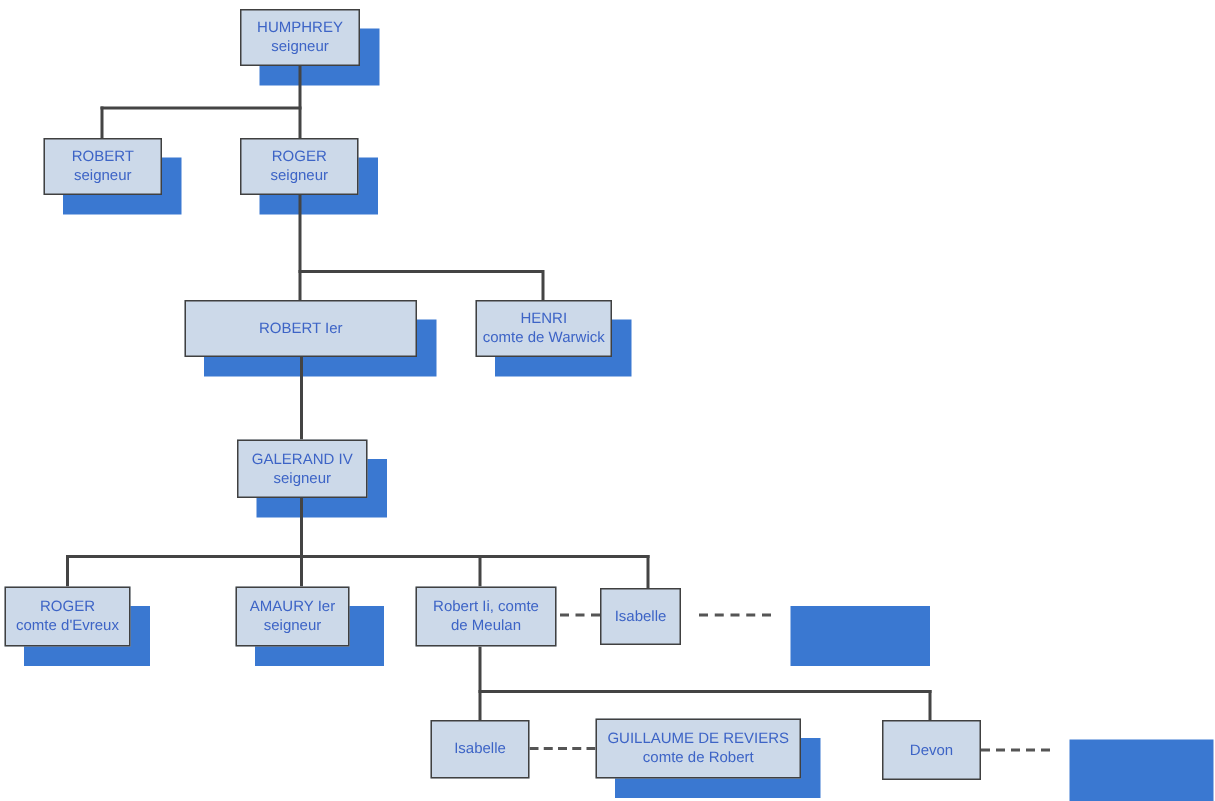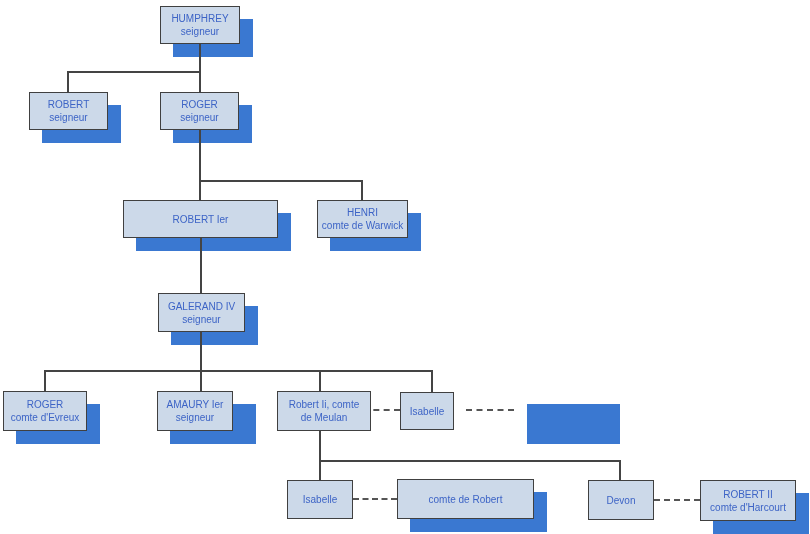--- a/index.html
+++ b/index.html
@@ -133,25 +133,22 @@
   <div class="node" style="left:400px;top:392px;width:54px;height:38px">
     <div class="name">Isabelle</div>
   </div>
 
 
   <div class="node" style="left:287px;top:480px;width:66px;height:39px">
     <div class="name">Isabelle</div>
   </div>
 
   <div class="node" style="left:397px;top:479px;width:137px;height:40px">
+    <div class="name">GUILLAUME DE REVIERS</div>
     <div class="title">comte de Robert</div>
   </div>
 
   <div class="node" style="left:588px;top:480px;width:66px;height:40px">
     <div class="name">Devon</div>
   </div>
 
-  <div class="node" style="left:700px;top:480px;width:96px;height:41px">
-    <div class="name">ROBERT II</div>
-    <div class="title">comte d'Harcourt</div>
-  </div>
 
 </div>
 
 </body></html>

